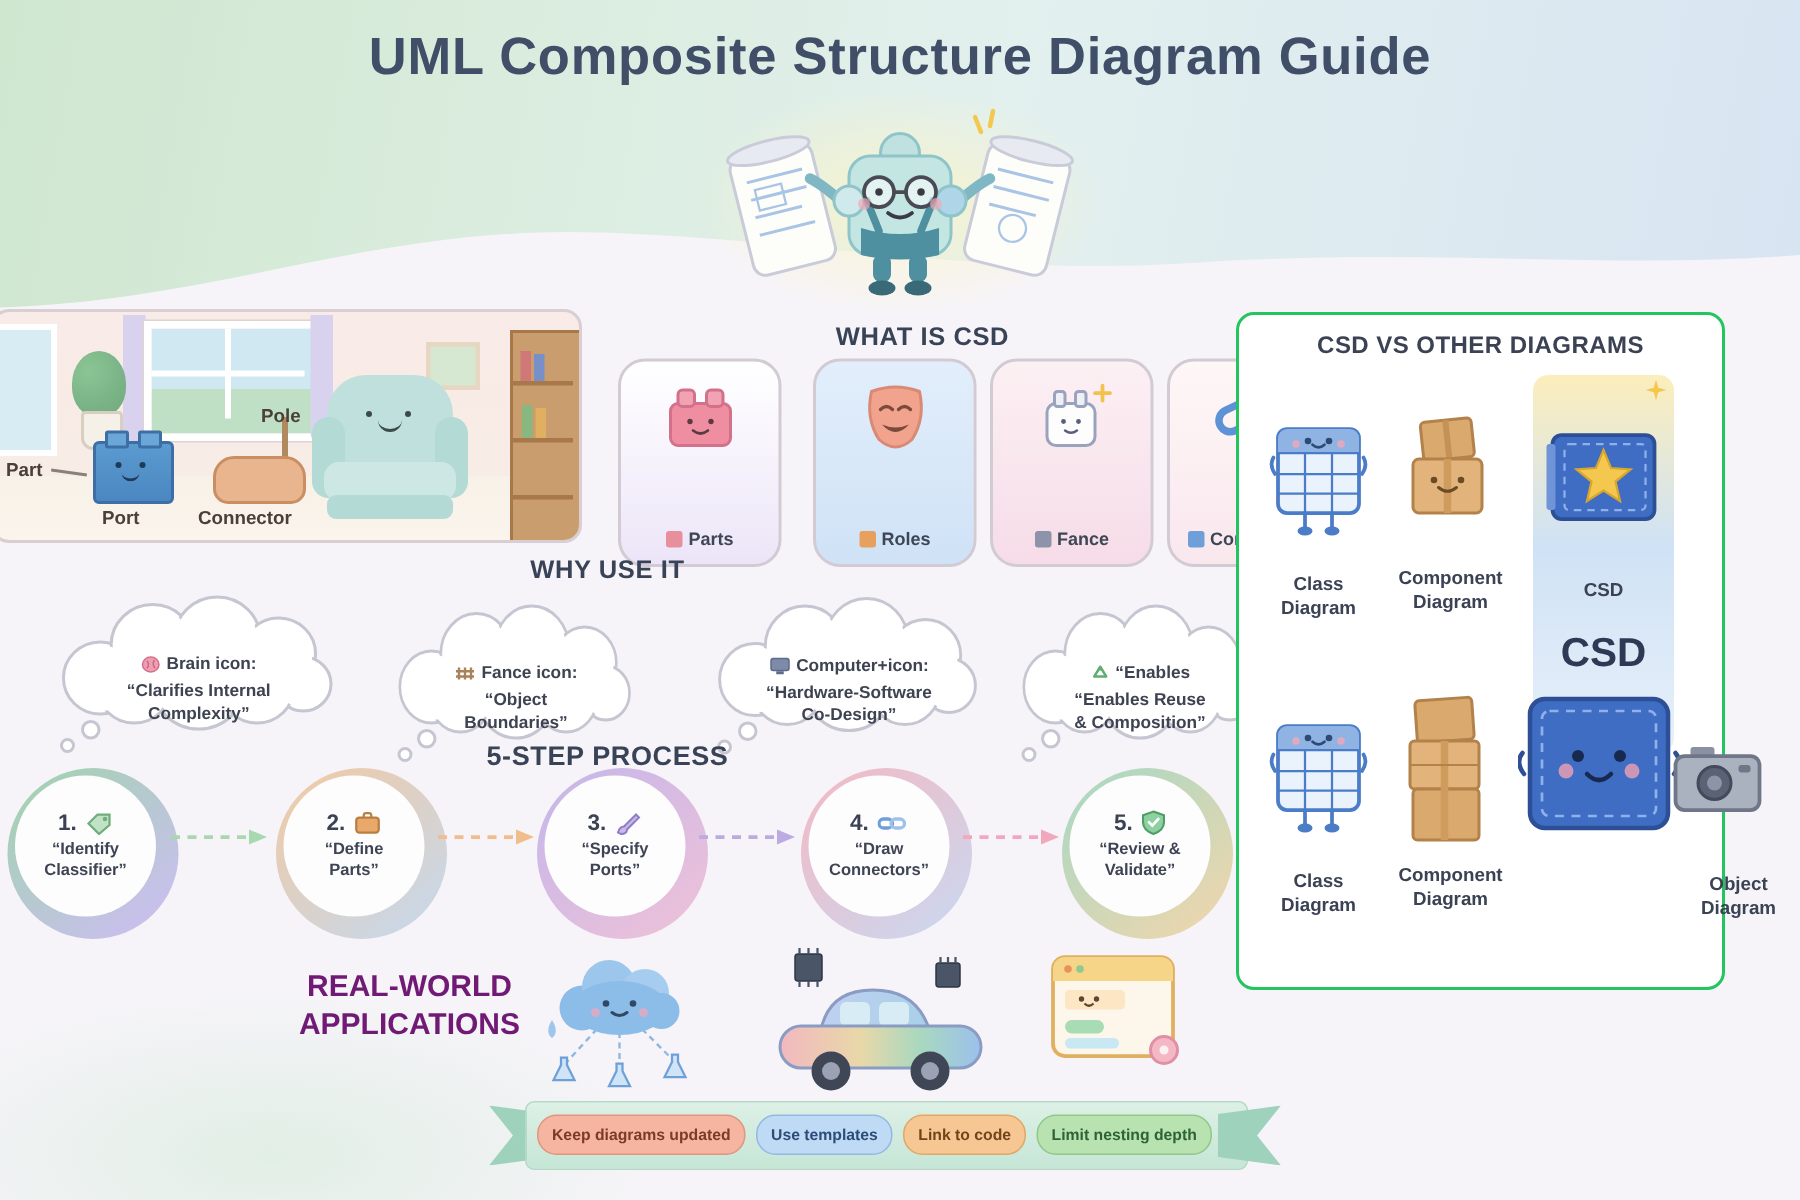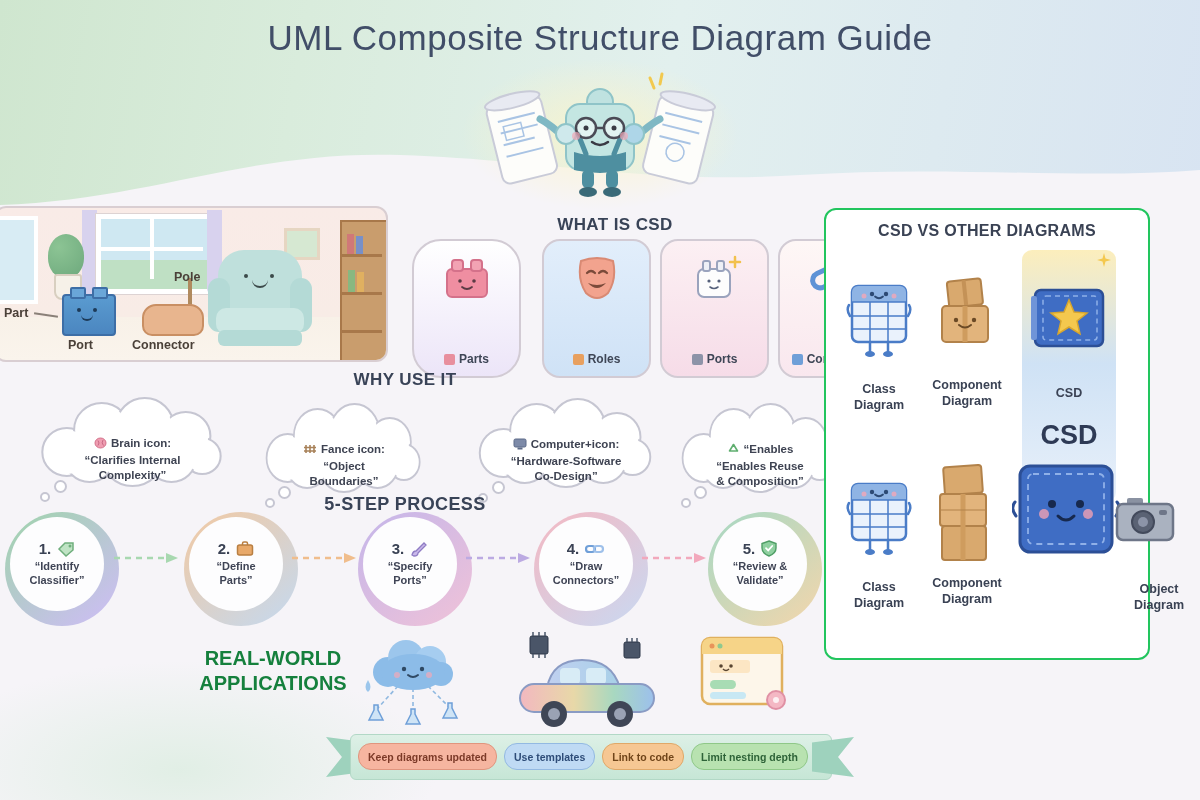--- a/index.html
+++ b/index.html
@@ -6,32 +6,32 @@
   body{width:1200px;height:800px;overflow:hidden;position:relative;
        font-family:"Liberation Sans",sans-serif;background:#f5f3f8;}
   .abs{position:absolute;}
   
   .bg-top{left:0;top:0;width:1200px;height:230px;
     background:linear-gradient(100deg,#cfe6cf 0%,#d9ecdc 25%,#e2f0ee 55%,#d8e4f2 100%);}
   .bg-wave{left:0;top:130px;width:1200px;height:100px;}
   .bg-bottom{left:0;top:228px;width:1200px;height:572px;background:#f6f4f8;}
   .tint{pointer-events:none;border-radius:50%;}
   
-  .title{left:0;top:18px;width:1200px;text-align:center;font-size:35px;font-weight:400;
+  .title{left:0;top:18px;width:1200px;text-align:center;font-size:35px;font-weight:700;
     color:#414e68;letter-spacing:.5px;}
   .section-h{font-weight:800;color:#394357;font-size:17px;text-align:center;letter-spacing:.4px;}
   
   .room{left:-6px;top:206px;width:390px;height:152px;border:2px solid #d9ced2;border-radius:12px;
     overflow:hidden;background:linear-gradient(180deg,#f9ebe7 0%,#f8ece6 72%,#f8f1e8 72%,#faf4ec 100%);}
   .room-label{font-size:12.5px;font-weight:bold;color:#4a4038;}
   .lead-line{background:#8a8078;}
   
   .card{width:97px;height:113px;border-radius:18px;border:2px solid #d2cbd4;display:flex;
     flex-direction:column;align-items:center;justify-content:space-between;padding:12px 4px 10px;}
-  .c1{background:linear-gradient(180deg,#ffffff,#ece5f8);border-radius:29px;}
+  .c1{background:linear-gradient(180deg,#ffffff,#ece5f8);}
   .c2{background:linear-gradient(180deg,#e2eefb,#cfe2f6);margin-left:12px;}
   .c3{background:linear-gradient(180deg,#fcf0f3,#f6dce8);}
   .c4{background:linear-gradient(180deg,#fef7f6,#f9e7ee);}
   .card-label{display:flex;align-items:center;gap:4px;font-size:12px;font-weight:bold;color:#3e4656;}
   .mini{width:11px;height:11px;border-radius:2px;display:inline-block;}
   .m1{background:#e88f9e;} .m2{background:#e8a05f;} .m3{background:#8d93a8;} .m4{background:#6f9fd8;}
   
   .bubble{width:200px;height:110px;}
   .cloud-svg{position:absolute;left:0;top:0;width:100%;height:92px;}
   .bubble-text{position:absolute;left:10px;right:10px;top:17px;text-align:center;
@@ -48,21 +48,21 @@
   .s4{background:linear-gradient(140deg,#f4b8c2,#c9d9f2);}
   .s5{background:linear-gradient(140deg,#a5d8c4,#f4d6ac);}
   .step-inner{width:94px;height:94px;border-radius:50%;background:#fdfdfe;display:flex;
     flex-direction:column;align-items:center;justify-content:center;gap:3px;}
   .step-top{display:flex;align-items:center;gap:6px;}
   .step-num{font-size:15px;font-weight:800;color:#3a4254;}
   .step-label{font-size:11px;font-weight:bold;text-align:center;color:#3f4455;line-height:1.25;}
   .step-label span{display:block;}
   
   .apps-h{left:198px;top:646px;width:150px;text-align:center;font-size:20px;font-weight:800;
-    color:#15803d;line-height:1.25;}
+    color:#701a75;line-height:1.25;}
   .apps-h span{display:block;}
   
   .ribbon-band{left:24px;top:3px;width:480px;height:44px;border-radius:6px;border:1px solid #b2d8c6;
     background:linear-gradient(180deg,#ddf0e6,#c6e6d6);}
   .ribbon-tail{width:42px;height:40px;background:#9ed2bd;top:6px;}
   .rt-l{left:0;clip-path:polygon(0 0,100% 14%,100% 86%,0 100%,38% 50%);}
   .rt-r{left:486px;clip-path:polygon(100% 0,0 14%,0 86%,100% 100%,62% 50%);}
   .tips-row{left:32px;top:12px;display:flex;gap:7px;}
   .pill{height:25px;border-radius:13px;display:flex;align-items:center;padding:0 9px;
     font-size:10.5px;font-weight:bold;border:1.5px solid;white-space:nowrap;}
@@ -210,21 +210,21 @@
       <rect x="12" y="16" width="32" height="28" rx="6" fill="#fdfdfd" stroke="#9aa3bd" stroke-width="2"></rect>
       <rect x="17" y="8" width="7" height="10" rx="2" fill="#eef0f6" stroke="#9aa3bd" stroke-width="2"></rect>
       <rect x="31" y="8" width="7" height="10" rx="2" fill="#eef0f6" stroke="#9aa3bd" stroke-width="2"></rect>
       <circle cx="23" cy="28" r="1.6" fill="#55607a"></circle>
         <circle cx="33" cy="28" r="1.6" fill="#55607a"></circle>
       <path d="M24 34 Q28 37 32 34" stroke="#55607a" stroke-width="1.6" fill="none" stroke-linecap="round"></path>
       <path d="M49 4 L49 14 M44 9 L54 9" stroke="#f2c14e" stroke-width="2.5" stroke-linecap="round"></path>
     </svg>
     <div class="card-label">
         <span class="mini m3"></span>
-        <span>Ports</span>
+        <span>Fance</span>
       </div>
   </div>
   <div class="card c4">
     <svg width="58" height="52" viewBox="0 0 58 52">
       <rect x="8" y="18" width="24" height="15" rx="7.5" fill="none" stroke="#5e92d6" stroke-width="5" transform="rotate(-25 20 25)"></rect>
       <rect x="26" y="22" width="24" height="15" rx="7.5" fill="none" stroke="#8ab4e6" stroke-width="5" transform="rotate(-25 38 29)"></rect>
     </svg>
     <div class="card-label">
         <span class="mini m4"></span>
         <span>Connectors</span>

